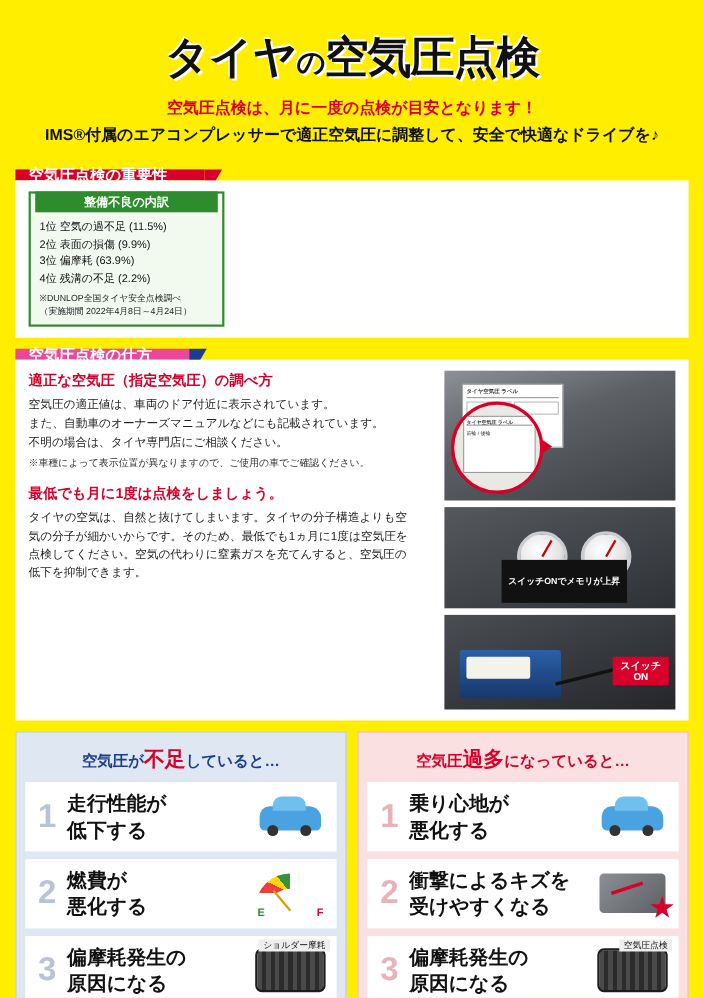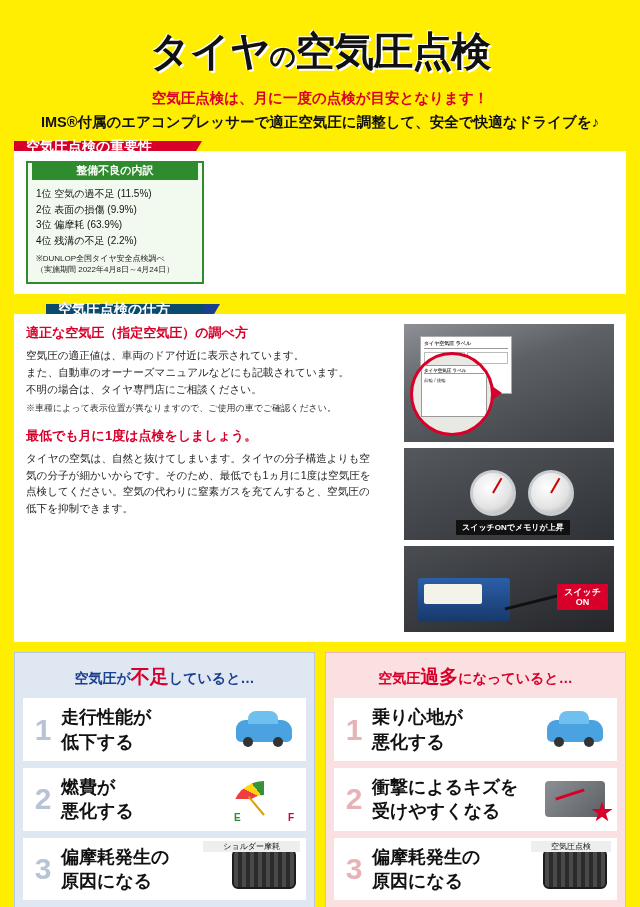--- a/index.html
+++ b/index.html
@@ -30,42 +30,42 @@
     font-weight: bold;
     font-size: 14.5px;
     margin-top: 10px;
   }
   .subtitle2 {
     text-align: center;
     color: #111;
     font-weight: bold;
     font-size: 14.5px;
     margin-top: 5px;
-    margin-bottom: 9px;
+    margin-bottom: 22px;
   }
 
   
   .ribbon {
     position: relative;
     display: inline-block;
     background: #d8002a;
     color: #fff;
     font-weight: bold;
     font-size: 14px;
     padding: 5px 34px 5px 12px;
     margin-bottom: 0;
   }
   .ribbon::after {
     content: "";
     position: absolute;
     right: -16px; top: 0;
     border-top: 27px solid #d8002a;
     border-right: 16px solid transparent;
   }
-  .ribbon.blue { background: #0c4a6e; margin-left: 32px; }
+  .ribbon.blue { background: #ec4899; }
   .ribbon.blue::after { border-top-color: #1b3f8f; }
   .ribbon-row { line-height: 0; }
 
   
   .panel {
     background: #fff;
     padding: 10px 12px;
     position: relative;
   }
 
@@ -201,21 +201,21 @@
     transform-origin: bottom center;
     transform: translate(-50%,-100%) rotate(30deg);
   }
   .gauge-dial.g1 { left: 66px; top: 22px; }
   .gauge-dial.g2 { left: 124px; top: 22px; }
   .cap-black {
     position: absolute;
     left: 52px; bottom: 5px;
     background: #111; color: #fff;
     font-size: 8px; font-weight: bold;
-    padding: 2px 6px;
+    padding: 14px 6px;
     white-space: nowrap;
   }
   .cap-red {
     position: absolute;
     right: 6px; bottom: 22px;
     background: #d8002a; color: #fff;
     font-size: 9px; font-weight: bold;
     padding: 3px 7px; line-height: 1.15;
     text-align: center;
   }
@@ -319,21 +319,21 @@
   }
   .scratch::after{
     content:""; position:absolute; left:10px; top:12px; width:30px; height:3px;
     background:#d8002a; transform: rotate(-18deg);
   }
   .burst {
     position:absolute; right:-4px; bottom:-2px; width:22px; height:22px; background:#d8002a;
     clip-path: polygon(50% 0,61% 35%,98% 35%,68% 57%,79% 91%,50% 70%,21% 91%,32% 57%,2% 35%,39% 35%);
   }
   .item-cap {
-    position:absolute; right:6px; top:3px; font-size:8px; color:#111; background:#eee; padding:0 20px;
+    position:absolute; right:6px; top:3px; font-size:8px; color:#111; background:#eee; padding:0 4px;
   }
 </style>
 </head>
 <body>
 
 <div class="page">
 
   <div class="title">
     <span>タイヤ</span><span class="small">の</span><span>空気圧点検</span>
   </div>

